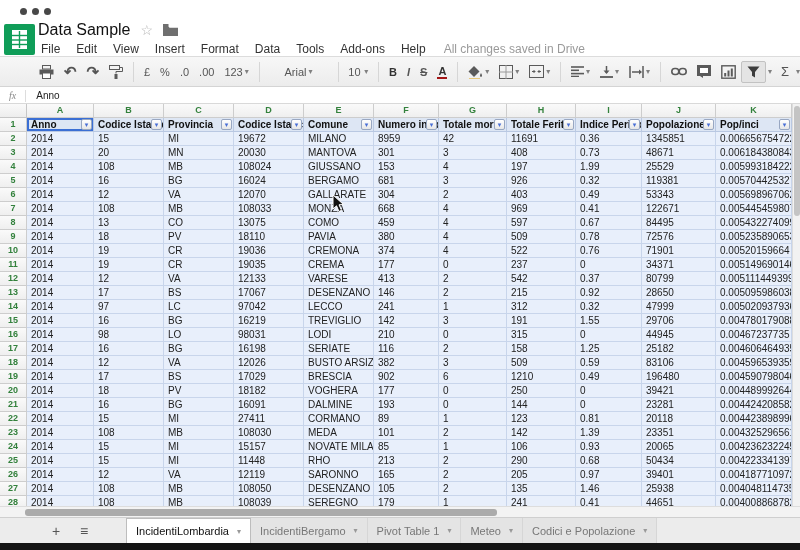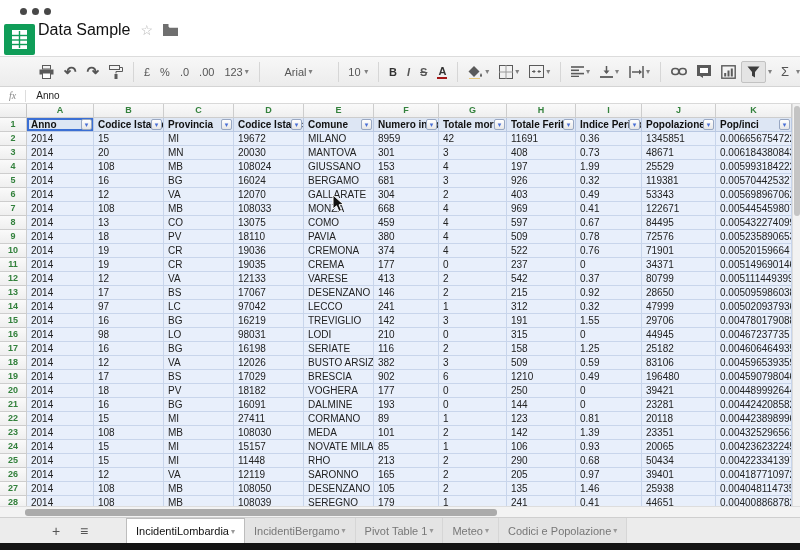--- a/index.html
+++ b/index.html
@@ -63,21 +63,21 @@
   .vthumb { position:absolute; left:1px; top:2px; width:6px; height:110px; background:#c4c4c4; border-radius:3px; }
   .hscroll { position:absolute; left:0; top:506px; width:800px; height:11px; background:#f3f3f3; border-top:1px solid #ddd; }
   .hthumb { position:absolute; left:25px; top:2px; width:472px; height:7px; background:#ababab; border-radius:3px; }
 
   
   .tabbar { position:absolute; left:0; top:517px; width:800px; height:26px; background:#ececec;
     border-top:1px solid #cfcfcf; display:flex; align-items:stretch; font-size:11px; }
   .tabctl { width:28px; display:flex; align-items:center; justify-content:center; color:#555; font-size:14px; }
   .tabctl:first-child { margin-left:42px; }
   #tabs { display:flex; margin-left:28px; }
-  .tab { display:flex; align-items:center; padding:0 9px; color:#777;
+  .tab { display:flex; align-items:center; gap:6px; padding:0 9px; color:#777;
     border-right:1px solid #d6d6d6; background:#e4e4e4; white-space:nowrap; }
   .tab:first-child { border-left:1px solid #d6d6d6; }
   .tab.on { background:#fff; color:#111; border:1px solid #bdbdbd; border-bottom:none; }
   .tab .dd { font-size:8px; color:#999; }
 
   .bottom-strip { position:absolute; left:0; top:543px; width:800px; height:7px; background:#141414; }
 
   .cursor { position:absolute; left:332px; top:194px; width:13px; height:19px; z-index:50; }
 </style>
 </head>
@@ -105,20 +105,32 @@
 
   <div class="title-row">
     <span class="doc-title">Data Sample</span>
     <span class="star">☆</span>
     <svg width="15" height="12" viewBox="0 0 15 12">
       <path d="M0 2 h5 l1.5 1.8 H15 V12 H0 Z" fill="#6f6f6f"></path>
       <rect x="0" y="0" width="5.5" height="2.5" fill="#6f6f6f"></rect>
     </svg>
   </div>
 
+  <div class="menu-row">
+    <span class="menu-item">File</span>
+    <span class="menu-item">Edit</span>
+    <span class="menu-item">View</span>
+    <span class="menu-item">Insert</span>
+    <span class="menu-item">Format</span>
+    <span class="menu-item">Data</span>
+    <span class="menu-item">Tools</span>
+    <span class="menu-item">Add-ons</span>
+    <span class="menu-item">Help</span>
+    <span class="save-status">All changes saved in Drive</span>
+  </div>
 
   <div class="toolbar">
     <span class="tb" style="margin-left:34px">
       <svg width="15" height="14" viewBox="0 0 15 14">
         <rect x="3.5" y="0.5" width="8" height="3.5" fill="none" stroke="#5a5a5a"></rect>
         <rect x="0.5" y="4.5" width="14" height="5" fill="#5a5a5a"></rect>
         <rect x="3.5" y="8" width="8" height="5.5" fill="#fff" stroke="#5a5a5a"></rect>
       </svg>
     </span>
     <span class="tb" style="font-size:15px;font-weight:bold;">↶</span>

